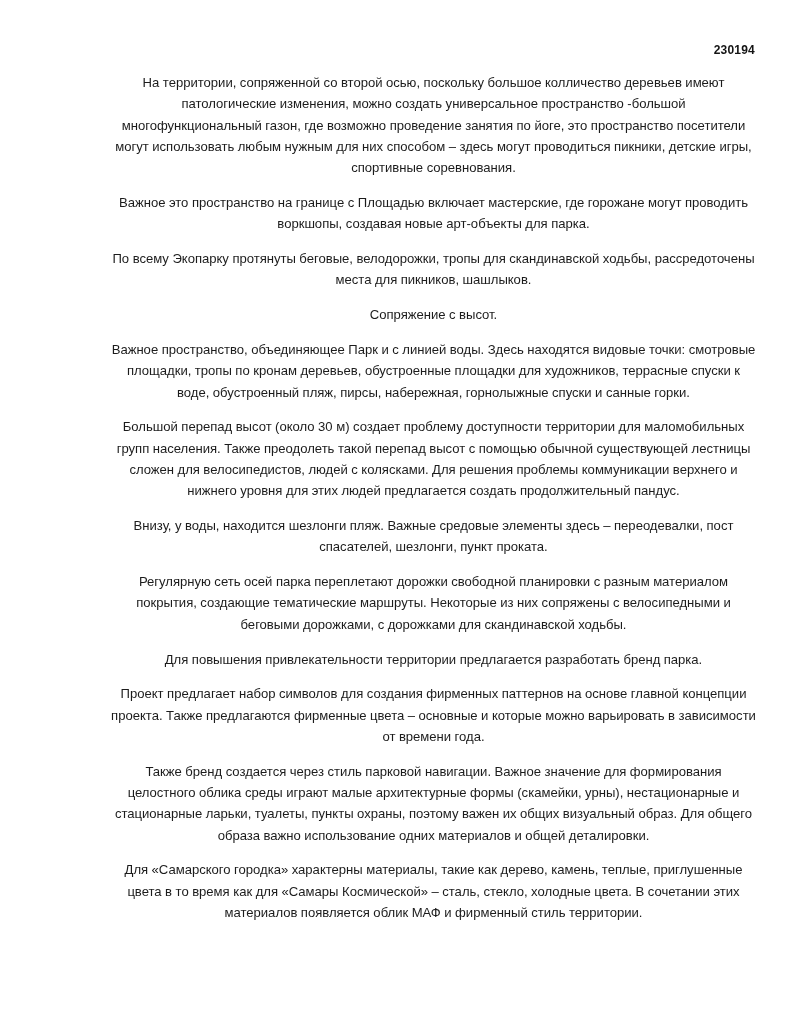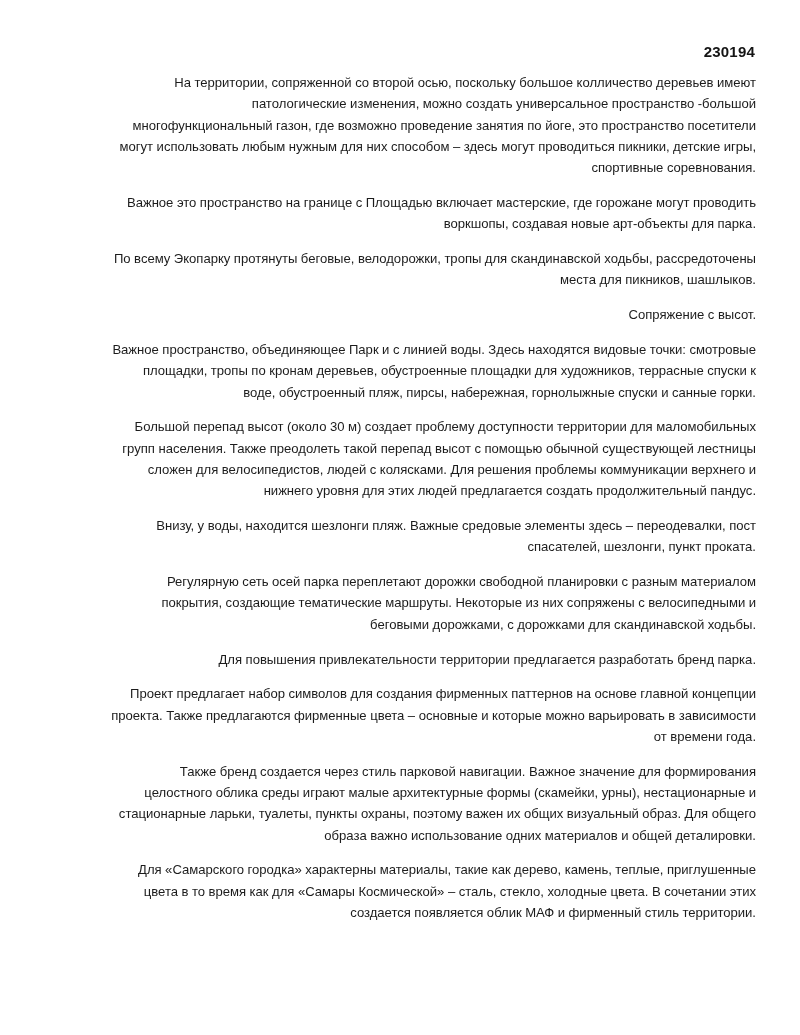--- a/index.html
+++ b/index.html
@@ -26,38 +26,38 @@
     top: 44px;
     left: 111px;
     right: 45px;
     height: 24px;
     display: flex;
     justify-content: flex-end;
     align-items: flex-start;
   }
   .page-number {
     font-family: "Liberation Sans", sans-serif;
-    font-size: 15px;
+    font-size: 12px;
     font-weight: 700;
     color: #141414;
     letter-spacing: 0.2px;
     line-height: 1;
   }
   .document-body {
     position: absolute;
     top: 72px;
     left: 111px;
     width: 645px;
   }
   .para {
     font-family: "Liberation Sans", sans-serif;
     font-size: 13.1px;
     line-height: 21.3px;
     color: #1c1c1c;
-    text-align: right;
+    text-align: center;
     margin: 0 0 13.5px 0;
     hyphens: none;
     word-spacing: -0.1px;
     letter-spacing: -0.02px;
   }
   .para:last-child {
     margin-bottom: 0;
   }
 </style>
 </head>
@@ -74,16 +74,16 @@
     <p class="para">Важное это пространство на границе с Площадью включает мастерские, где горожане могут проводить воркшопы, создавая новые арт-объекты для парка.</p>
     <p class="para">По всему Экопарку протянуты беговые, велодорожки, тропы для скандинавской ходьбы, рассредоточены места для пикников, шашлыков.</p>
     <p class="para">Сопряжение с высот.</p>
     <p class="para">Важное пространство, объединяющее Парк и с линией воды. Здесь находятся видовые точки: смотровые площадки, тропы по кронам деревьев, обустроенные площадки для художников, террасные спуски к воде, обустроенный пляж, пирсы, набережная, горнолыжные спуски и санные горки.</p>
     <p class="para">Большой перепад высот (около 30 м) создает проблему доступности территории для маломобильных групп населения. Также преодолеть такой перепад высот с помощью обычной существующей лестницы сложен для велосипедистов, людей с колясками. Для решения проблемы коммуникации верхнего и нижнего уровня для этих людей предлагается создать продолжительный пандус.</p>
     <p class="para">Внизу, у воды, находится шезлонги пляж. Важные средовые элементы здесь – переодевалки, пост спасателей, шезлонги, пункт проката.</p>
     <p class="para">Регулярную сеть осей парка переплетают дорожки свободной планировки с разным материалом покрытия, создающие тематические маршруты. Некоторые из них сопряжены с велосипедными и беговыми дорожками, с дорожками для скандинавской ходьбы.</p>
     <p class="para">Для повышения привлекательности территории предлагается разработать бренд парка.</p>
     <p class="para">Проект предлагает набор символов для создания фирменных паттернов на основе главной концепции проекта. Также предлагаются фирменные цвета – основные и которые можно варьировать в зависимости от времени года.</p>
     <p class="para">Также бренд создается через стиль парковой навигации. Важное значение для формирования целостного облика среды играют малые архитектурные формы (скамейки, урны), нестационарные и стационарные ларьки, туалеты, пункты охраны, поэтому важен их общих визуальный образ. Для общего образа важно использование одних материалов и общей деталировки.</p>
-    <p class="para">Для «Самарского городка» характерны материалы, такие как дерево, камень, теплые, приглушенные цвета в то время как для «Самары Космической» – сталь, стекло, холодные цвета. В сочетании этих создается появляется облик МАФ и фирменный стиль территории.</p>
+    <p class="para">Для «Самарского городка» характерны материалы, такие как дерево, камень, теплые, приглушенные цвета в то время как для «Самары Космической» – сталь, стекло, холодные цвета. В сочетании этих материалов появляется облик МАФ и фирменный стиль территории.</p>
   </div>
 
 </div>
 
 </body></html>

